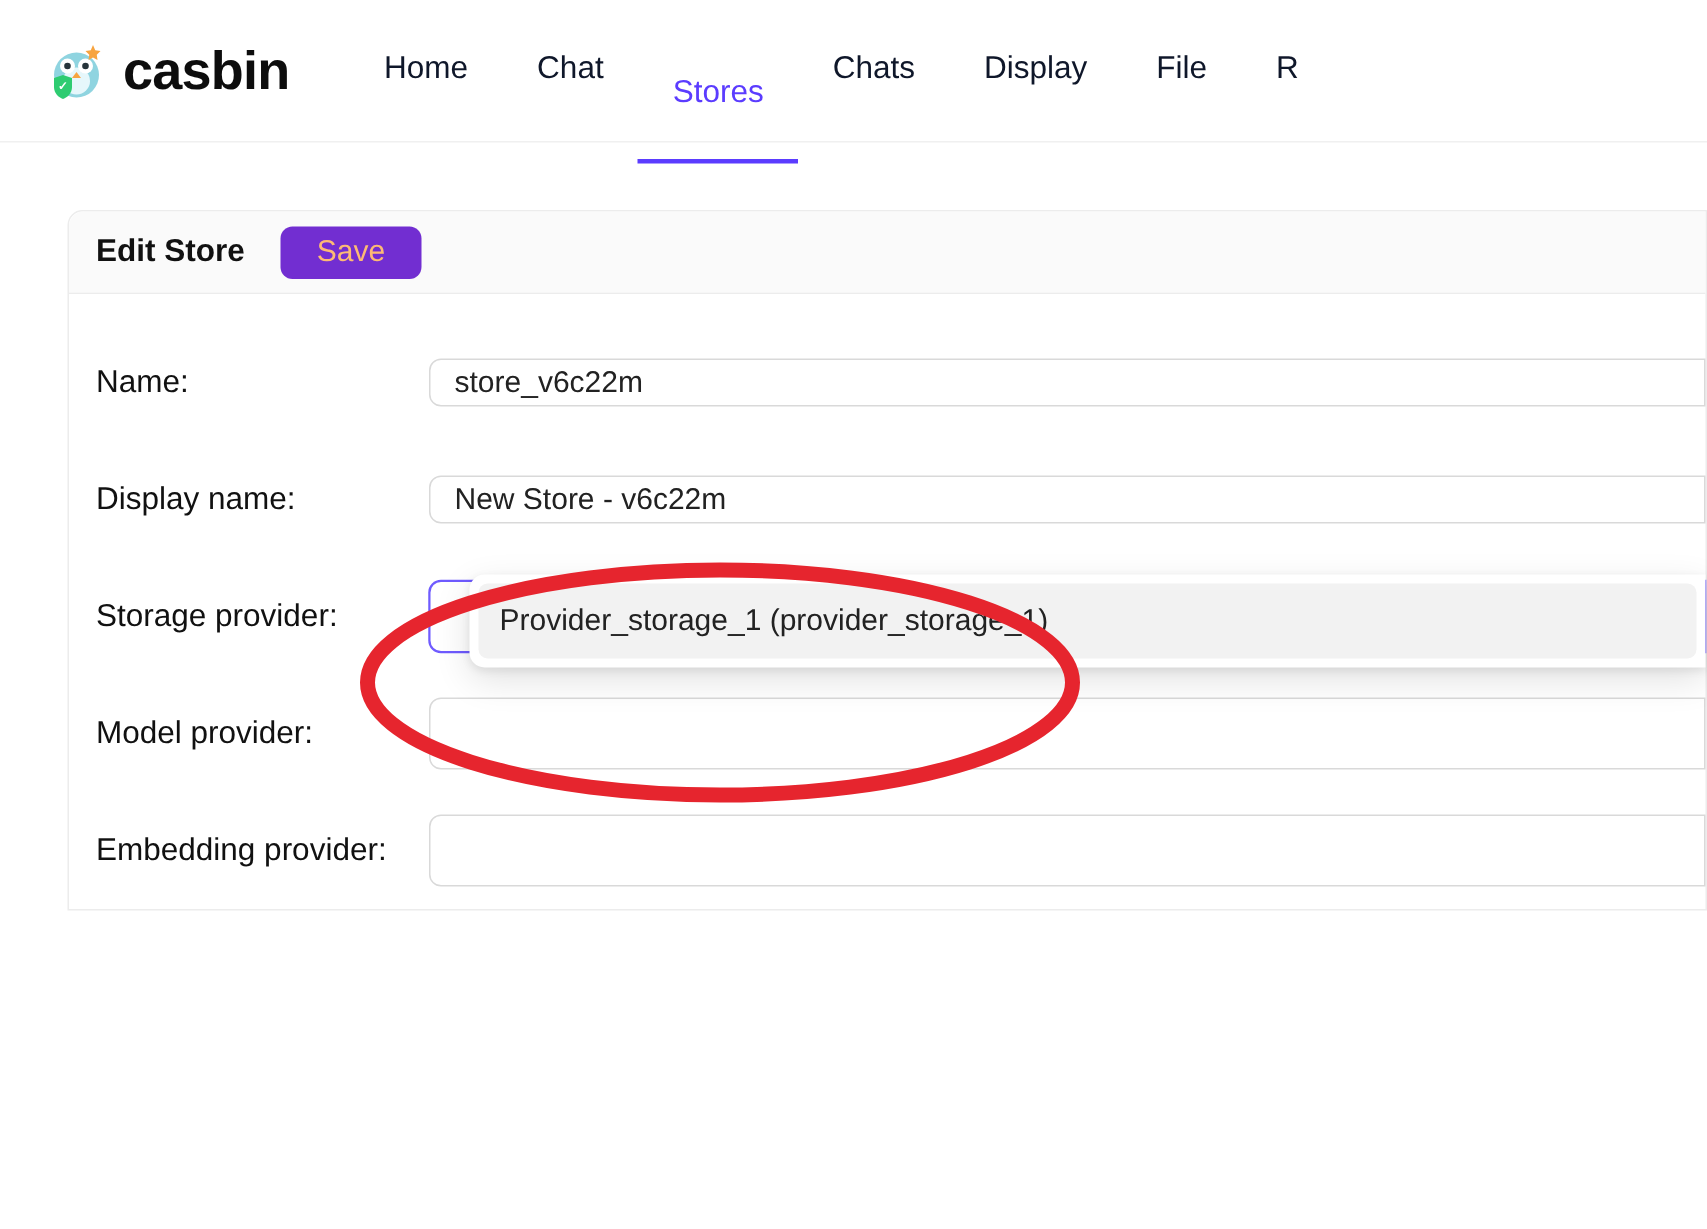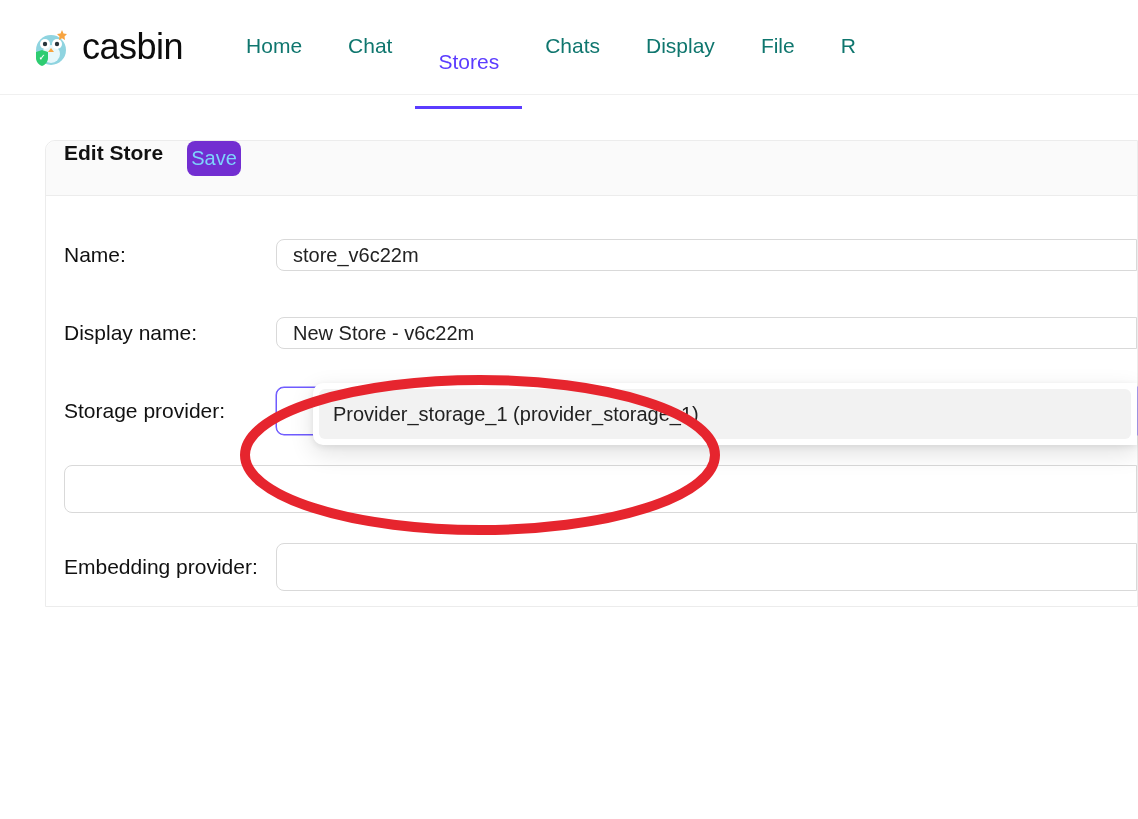--- a/index.html
+++ b/index.html
@@ -2,35 +2,35 @@
 <html><head>
 <meta charset="utf-8">
 <style>
   * { box-sizing: border-box; }
   html, body { margin:0; padding:0; background:#ffffff; font-family: -apple-system, "Segoe UI", "Helvetica Neue", Arial, system-ui, sans-serif; color:#000; }
   .page { width:1138px; height:819px; position:relative; overflow:hidden; }
 
   
   .nav { position:absolute; top:0; left:0; right:0; height:95px; display:flex; align-items:center; padding-left:30px; border-bottom:1px solid #f0f0f0; }
   .brand { display:flex; align-items:center; gap:10px; margin-right:40px; }
-  .brand-name { font-size:36px; font-weight:400; color:#0d0d0d; letter-spacing:-0.5px; }
+  .brand-name { font-size:36px; font-weight:700; color:#0d0d0d; letter-spacing:-0.5px; }
   .brand-icon { width:42px; height:42px; position:relative; }
   .nav-links { display:flex; align-items:center; gap:0; }
-  .nav-link { font-size:21px; color:#0f766e; padding:0 23px; height:92px; display:flex; align-items:center; border-bottom:3px solid transparent; cursor:pointer; }
+  .nav-link { font-size:21px; color:#0f172a; padding:0 23px; height:92px; display:flex; align-items:center; border-bottom:3px solid transparent; cursor:pointer; }
   .nav-link.active { color:#5b3cff; border-bottom-color:#5b3cff;margin-top:32px; }
   .nav-link.cut { padding-right:0; }
 
   
   .card { position:absolute; left:45px; top:140px; right:0; border:1px solid #ececec; border-radius:10px 0 0 0; background:#fff; }
-  .card-header { height:55px; background:#fafafa; border-bottom:1px solid #ececec; border-radius:10px 0 0 0; display:flex; align-items:flex-start; padding-left:18px; gap:24px; }
+  .card-header { height:55px; background:#fafafa; border-bottom:1px solid #ececec; border-radius:10px 0 0 0; display:flex; align-items:center; padding-left:18px; gap:24px; }
   .card-title { font-size:21px; font-weight:700; color:#111; }
-  .save-btn { background:#722ed1; color:#7dd3fc; font-size:20px; border:none; border-radius:8px; padding:6px 4px; cursor:pointer; }
+  .save-btn { background:#722ed1; color:#fdba74; font-size:20px; border:none; border-radius:8px; padding:6px 24px; cursor:pointer; }
 
   .card-body { padding:20px 0 0 18px; }
-  .row { display:flex; align-items:center; min-height:78px; }
+  .row { display:flex; align-items:center; min-height:78px;gap:10px; }
   .row-label { width:212px; font-size:21px; color:#111; }
   .row-field { flex:1; }
   .text-input { width:100%; height:32px; border:1px solid #d9d9d9; border-radius:8px 0 0 8px; padding:0 16px; font-size:20px; color:#222; outline:none; }
   .select-input { width:100%; height:48px; border:1px solid #d9d9d9; border-radius:8px 0 0 8px; padding:0 16px; font-size:20px; color:#222; background:#fff; position:relative; cursor:pointer; }
   .select-input.focused { border-color:#6f5bff; box-shadow:0 0 0 0.5px #6f5bff; }
 
   
   .dropdown { position:absolute; left:267px; right:0; top:242px; background:#fff; border-radius:10px 0 0 10px; box-shadow:0 8px 24px rgba(0,0,0,0.12), 0 2px 6px rgba(0,0,0,0.08); padding:6px; }
   .dropdown-item { height:50px; border-radius:6px; background:#f2f2f2; display:flex; align-items:center; padding:0 14px; font-size:20px; color:#222; cursor:pointer; }
 
@@ -104,20 +104,21 @@
       </div>
 
       <div class="row">
         <div class="row-label">Storage provider:</div>
         <div class="row-field">
           <div class="select-input focused"></div>
         </div>
       </div>
 
       <div class="row">
+        <div class="row-label">Model provider:</div>
         <div class="row-field">
           <div class="select-input"></div>
         </div>
       </div>
 
       <div class="row">
         <div class="row-label">Embedding provider:</div>
         <div class="row-field">
           <div class="select-input"></div>
         </div>

